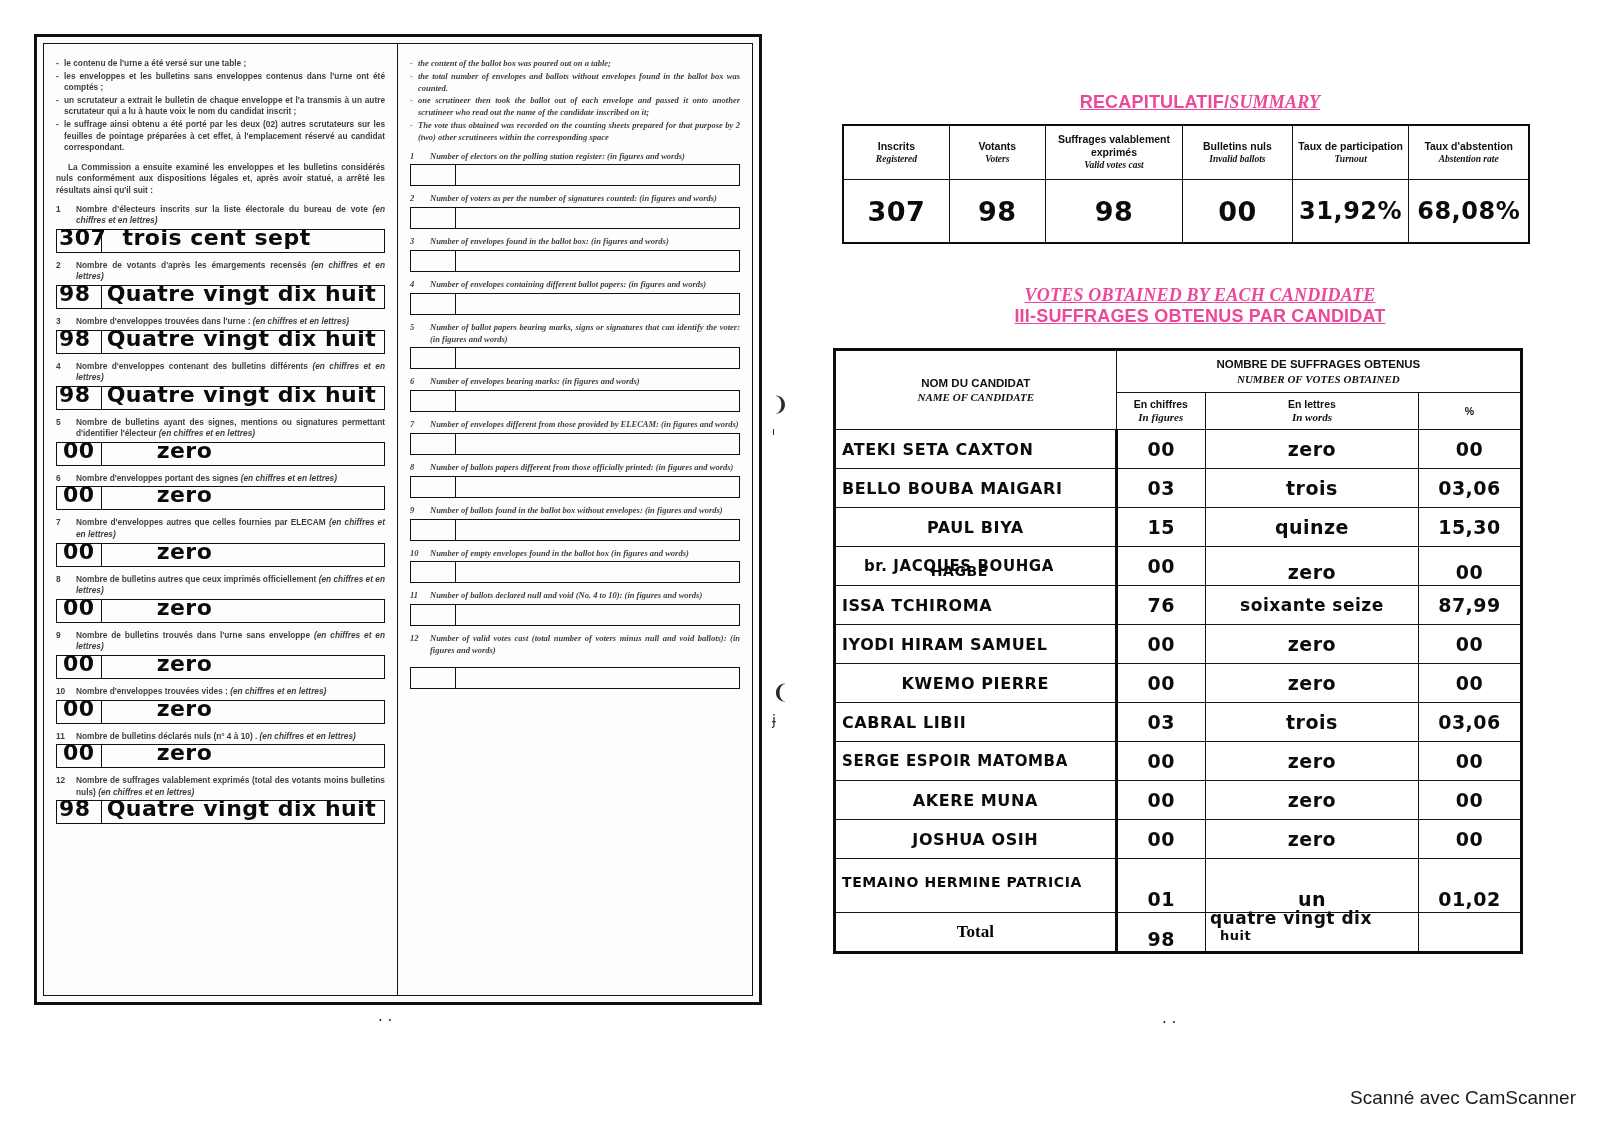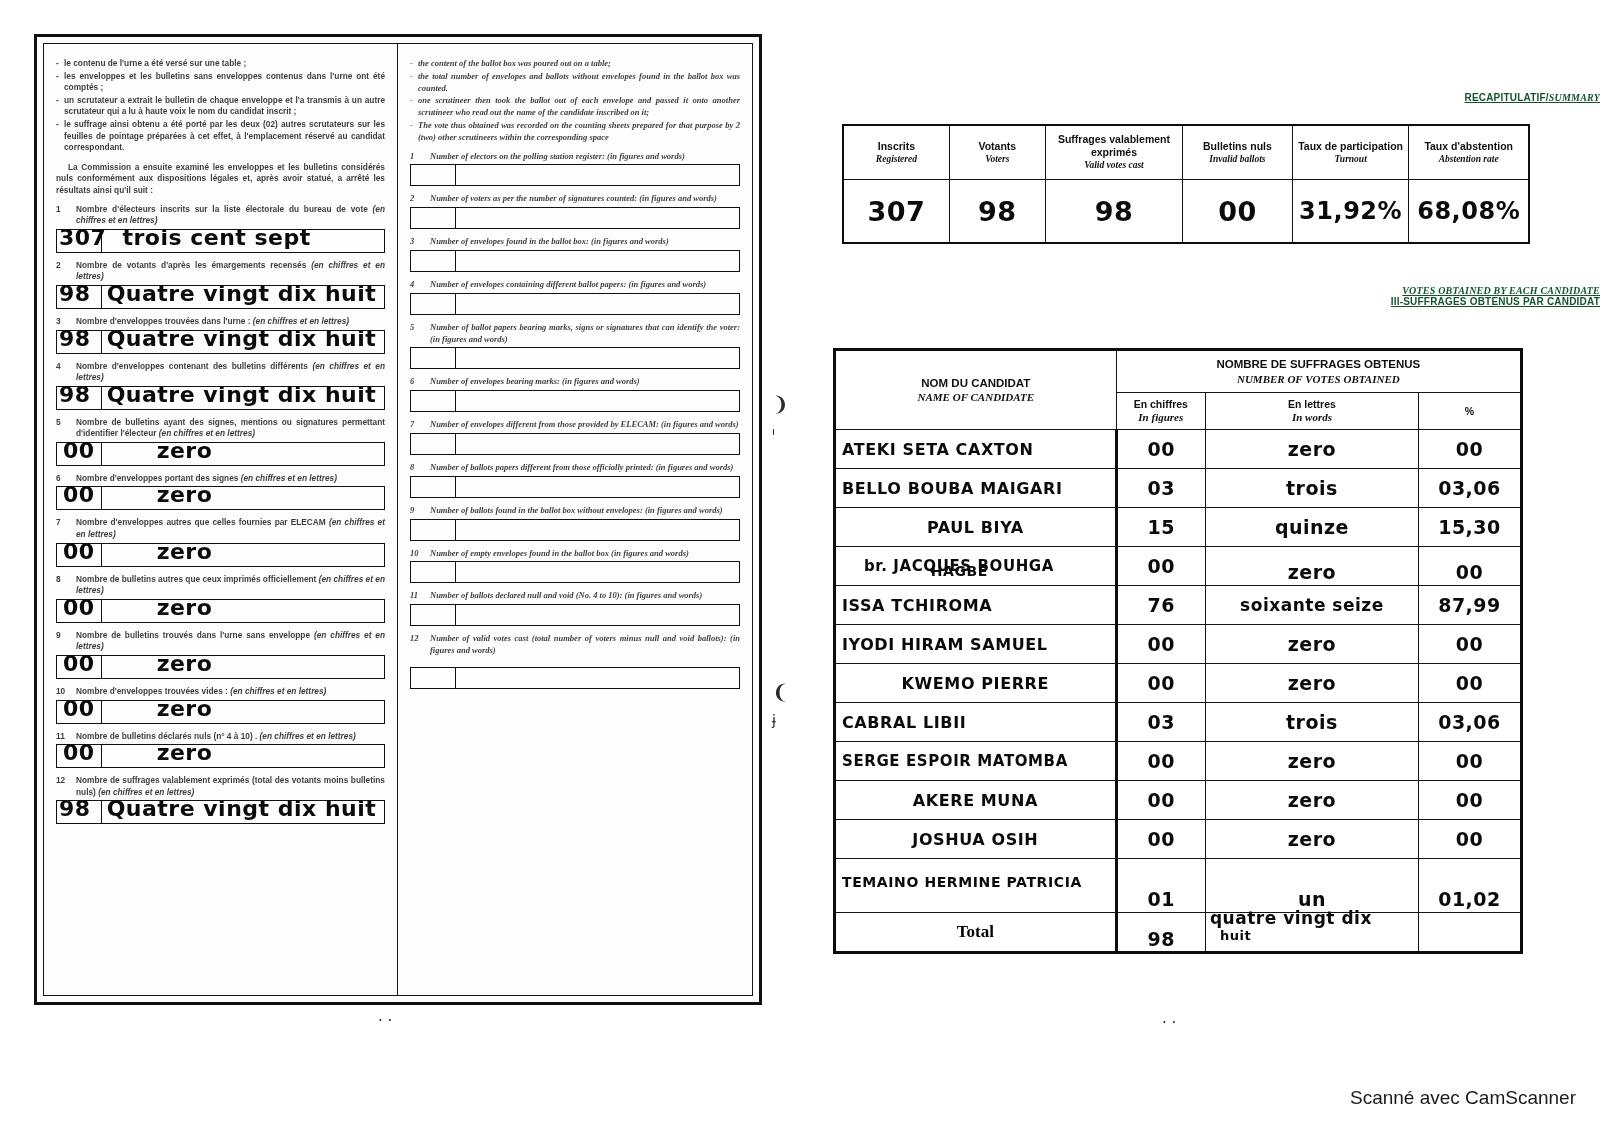--- a/index.html
+++ b/index.html
@@ -94,25 +94,25 @@
     font-size:22px;line-height:28px;
     white-space:nowrap;
     pointer-events:none;
   }
   .ink-over .n{margin-right:16px;}
 
   
   #right-side{position:absolute;left:800px;top:0;width:800px;height:1131px;}
 
   .sec-title{
-    text-align:right;
+    text-align:center;
     font-family:"Liberation Sans",sans-serif;
-    font-weight:700;font-size:10px;
+    font-weight:700;font-size:18px;
     letter-spacing:.2px;
-    color:#14532d;
+    color:#ec4899;
   }
   .sec-title .u{text-decoration:underline;}
   .sec-title .it{font-style:italic;font-family:"Liberation Serif",serif;font-weight:700;}
 
   
   #summary-wrap{position:absolute;left:42px;top:124px;width:688px;}
   table.tbl{border-collapse:collapse;width:100%;table-layout:fixed;}
   table.tbl td,table.tbl th{border:1.6px solid #121212;padding:0;}
   #summary-table{border:2.4px solid #0d0d0d;}
   #summary-table th{

